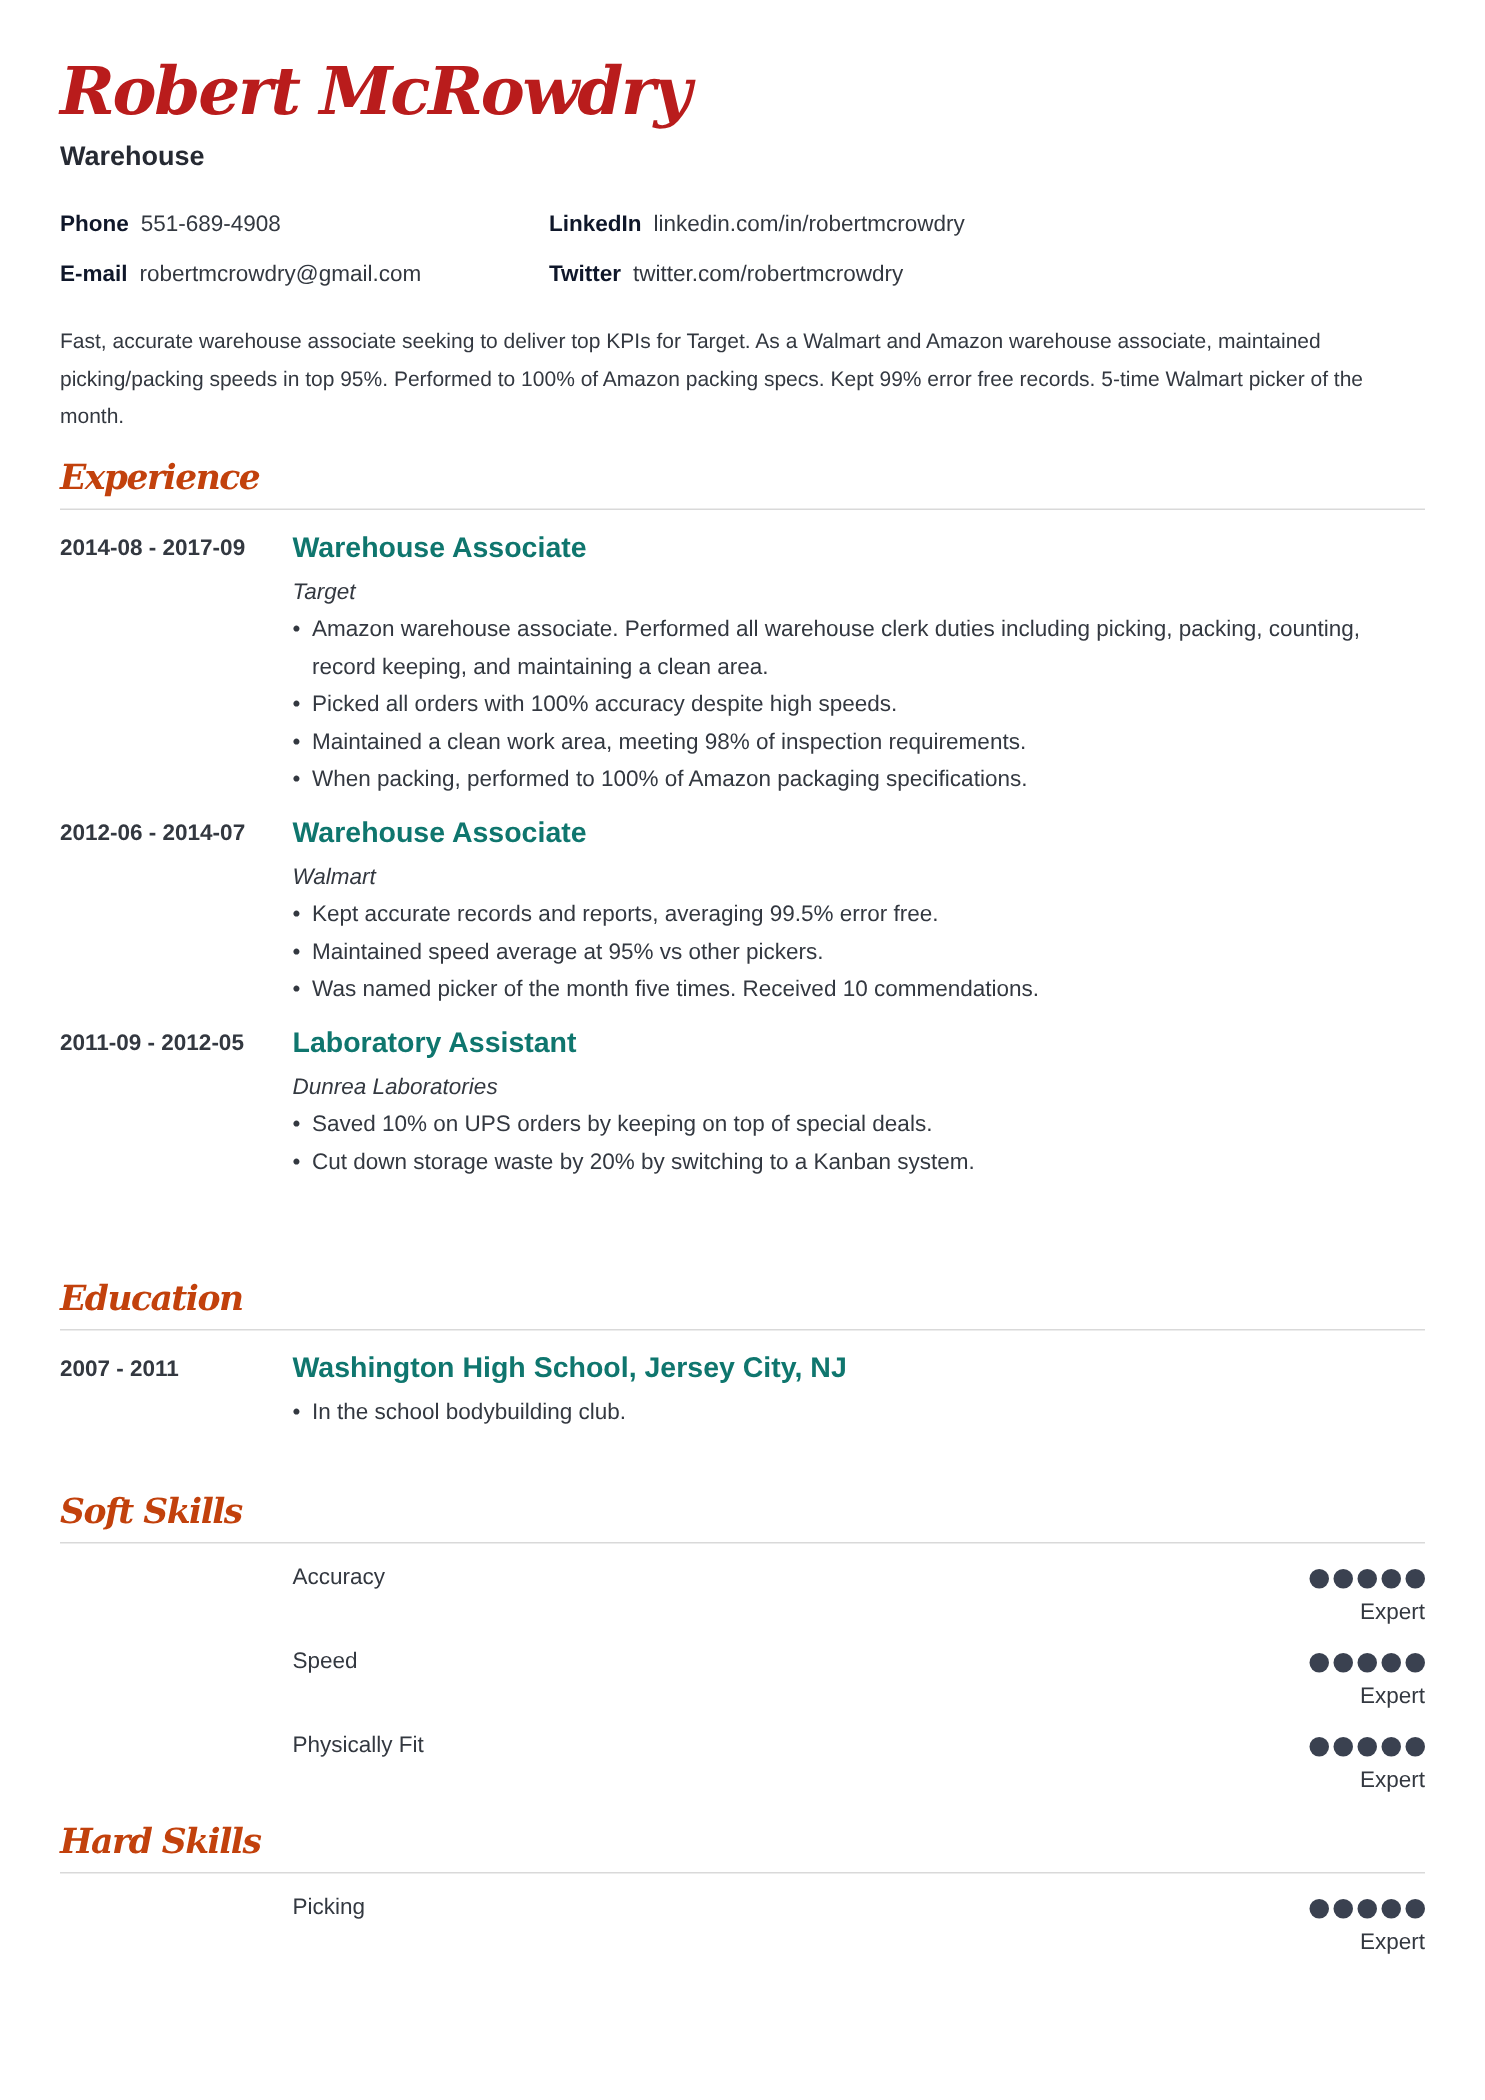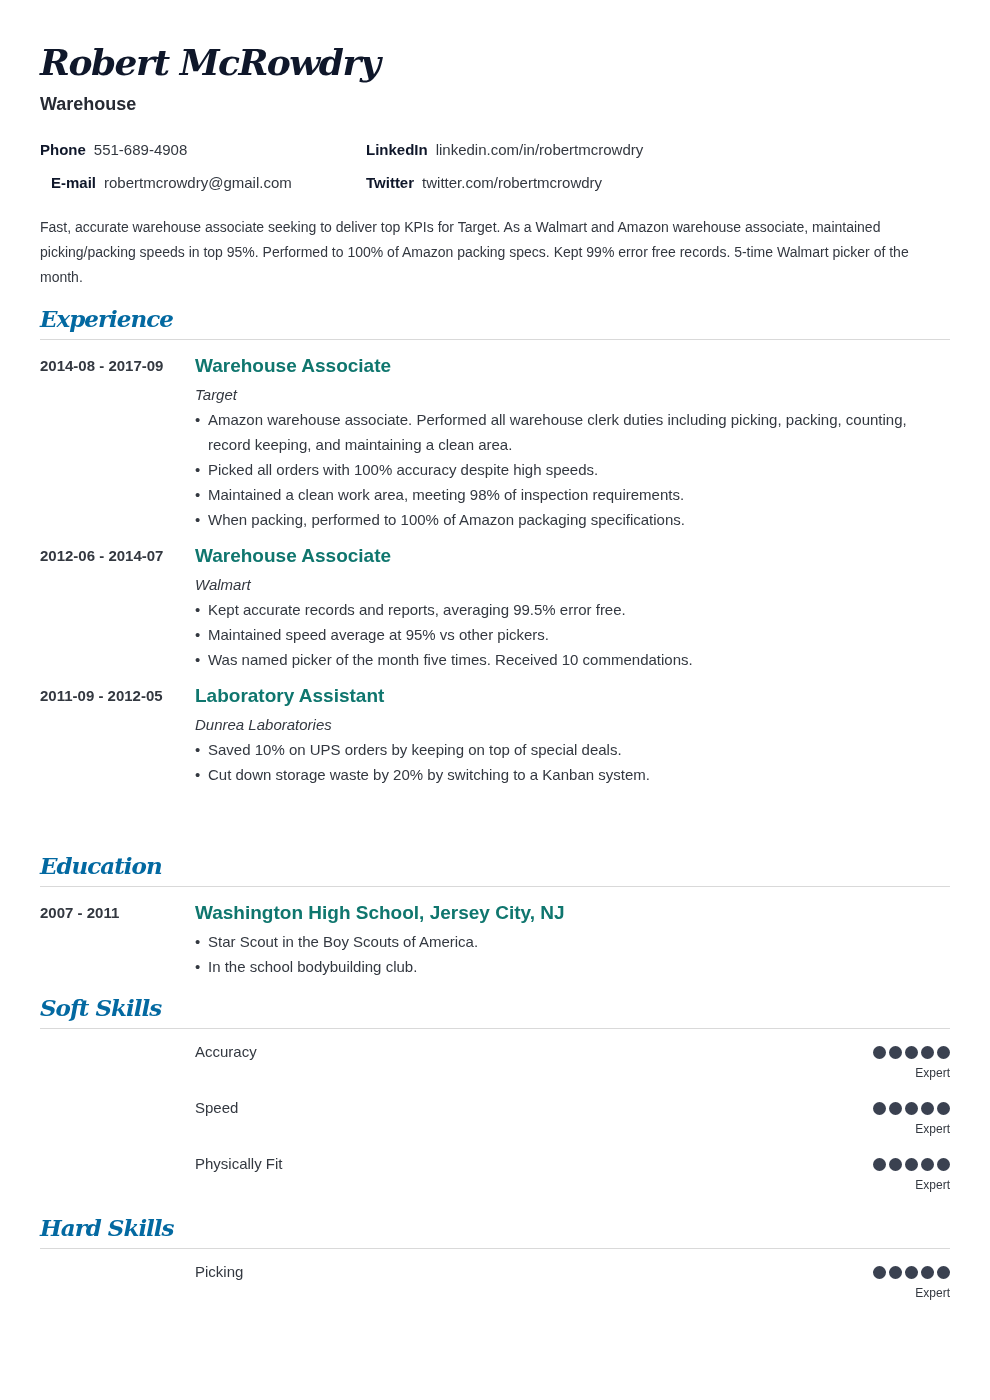--- a/index.html
+++ b/index.html
@@ -1,47 +1,47 @@
 <!DOCTYPE html>
 <html><head>
 <meta charset="utf-8">
 <style>
   html, body { margin: 0; padding: 0; background: #ffffff; }
   body { width: 990px; height: 1400px; position: relative; font-family: "Liberation Sans", sans-serif; color: #333840; overflow: hidden; }
   .page { position: absolute; left: 40px; top: 0; width: 910px; }
-  .name { position: absolute; top: 38px; left: 0; font-family: "DejaVu Serif", serif; font-style: italic; font-weight: bold; font-size: 36px; letter-spacing: -1.5px; color: #0f172a; line-height: 48px; white-space: nowrap; }
+  .name { position: absolute; top: 38px; left: 0; font-family: "DejaVu Serif", serif; font-style: italic; font-weight: bold; font-size: 44px; letter-spacing: -1.5px; color: #b91c1c; line-height: 48px; white-space: nowrap; }
   .role { position: absolute; top: 94px; left: 0; font-size: 18px; font-weight: bold; color: #262a33; }
   .contact { position: absolute; font-size: 15px; color: #333840; white-space: nowrap; }
   .contact b { font-weight: bold; color: #0f172a; margin-right: 8px; }
   .summary { position: absolute; top: 215px; left: 0; width: 910px; font-size: 14px; line-height: 25px; color: #333840; }
-  .section-title { position: absolute; left: 0; font-family: "DejaVu Serif", serif; font-style: italic; font-weight: bold; font-size: 23px; letter-spacing: -1px; color: #0369a1; line-height: 30px; }
+  .section-title { position: absolute; left: 0; font-family: "DejaVu Serif", serif; font-style: italic; font-weight: bold; font-size: 23px; letter-spacing: -1px; color: #c2410c; line-height: 30px; }
   .rule { position: absolute; left: 0; width: 910px; height: 0; border-top: 1px solid #d9d9d9; }
   .date { position: absolute; left: 0; font-size: 15px; font-weight: bold; color: #333840; white-space: nowrap; }
   .job-title { position: absolute; left: 155px; font-size: 19px; font-weight: bold; color: #0f766e; white-space: nowrap; }
   .company { position: absolute; left: 155px; font-size: 15px; font-style: italic; color: #333840; }
   .bullets { position: absolute; left: 155px; width: 755px; margin: 0; padding: 0; list-style: none; font-size: 15px; line-height: 25px; color: #333840; }
   .bullets li { position: relative; padding-left: 13px; }
   .bullets li::before { content: "•"; position: absolute; left: 0; top: 0; }
   .skill-name { position: absolute; left: 155px; font-size: 15px; color: #333840; }
   .dots { position: absolute; right: 0; display: flex; gap: 3px; }
   .dot { width: 13px; height: 13px; border-radius: 50%; background: #3a4150; }
-  .level { position: absolute; right: 0; font-size: 12px; color: #333840; }
+  .level { position: absolute; right: 0; font-size: 15px; color: #333840; }
 </style>
 </head>
 <body>
 
 <div class="page">
 
   <div class="name">Robert McRowdry</div>
   <div class="role">Warehouse</div>
 
   <div class="contact" style="top:141px; left:0;">
     <b>Phone</b><span>551-689-4908</span>
   </div>
-  <div class="contact" style="top:174px; left:11px;">
+  <div class="contact" style="top:174px; left:0;">
     <b>E-mail</b><span>robertmcrowdry@gmail.com</span>
   </div>
   <div class="contact" style="top:141px; left:326px;">
     <b>LinkedIn</b><span>linkedin.com/in/robertmcrowdry</span>
   </div>
   <div class="contact" style="top:174px; left:326px;">
     <b>Twitter</b><span>twitter.com/robertmcrowdry</span>
   </div>
 
   <div class="summary">Fast, accurate warehouse associate seeking to deliver top KPIs for Target. As a Walmart and Amazon warehouse associate, maintained picking/packing speeds in top 95%. Performed to 100% of Amazon packing specs. Kept 99% error free records. 5-time Walmart picker of the month.</div>
@@ -82,21 +82,20 @@
     </ul>
   </div>
 
   <div class="section-title" style="top:851px;">Education</div>
   <div class="rule" style="top:886px;"></div>
 
   <div>
     <div class="date" style="top:904px;">2007 - 2011</div>
     <div class="job-title" style="top:902px;">Washington High School, Jersey City, NJ</div>
     <ul class="bullets" style="top:929px;">
-      <li>Star Scout in the Boy Scouts of America.</li>
       <li>In the school bodybuilding club.</li>
     </ul>
   </div>
 
   <div class="section-title" style="top:993px;">Soft Skills</div>
   <div class="rule" style="top:1028px;"></div>
 
   <div>
     <div class="skill-name" style="top:1043px;">Accuracy</div>
     <div class="dots" style="top:1046px;">

